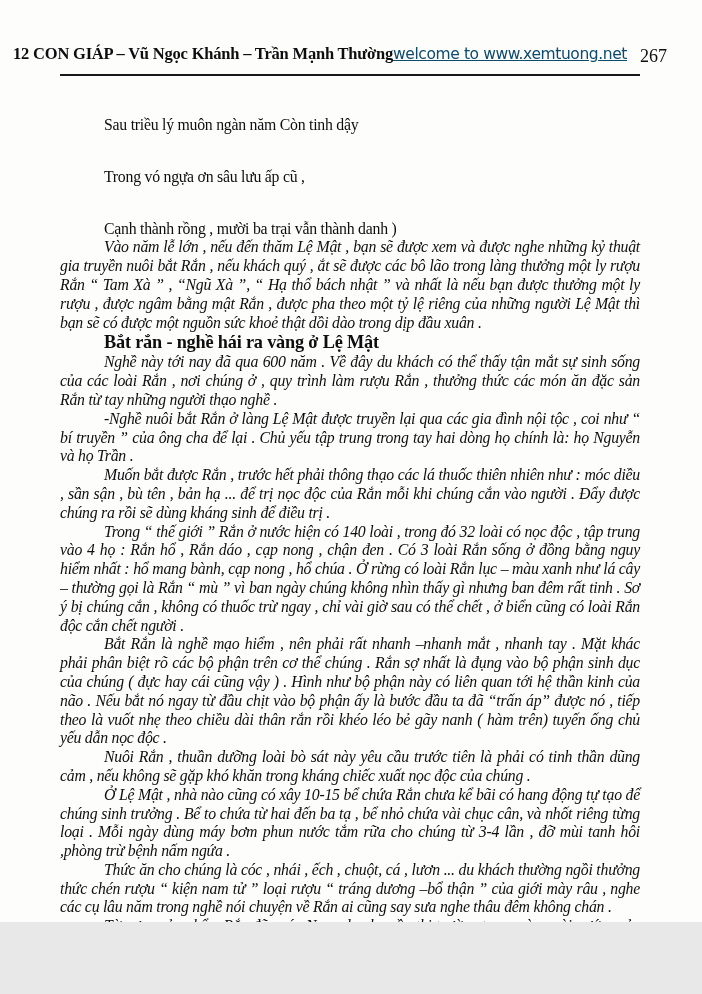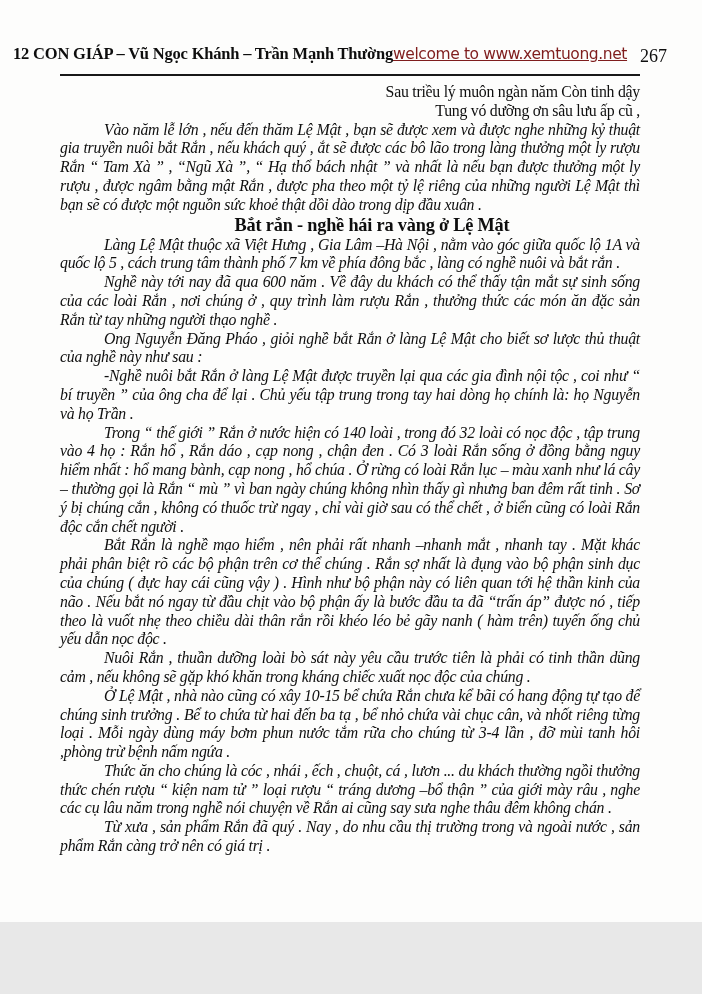--- a/index.html
+++ b/index.html
@@ -27,21 +27,21 @@
     white-space: nowrap;
   }
   .site-link {
     position: absolute;
     left: 393px;
     top: 45px;
     font-family: "DejaVu Sans", "Liberation Sans", sans-serif;
     font-size: 15.5px;
     letter-spacing: -0.4px;
     text-decoration: underline;
-    color: #7f1d1d;
+    color: #0c4a6e;
     white-space: nowrap;
     cursor: pointer;
   }
   .page-number {
     position: absolute;
     left: 624px;
     top: 46px;
     font-size: 18px;
     background: transparent;
     padding-left: 16px;
@@ -56,24 +56,25 @@
   }
   .content {
     position: absolute;
     left: 60px;
     top: 83px;
     width: 580px;
     font-size: 15.8px;
     line-height: 18.8px;
     letter-spacing: -0.25px;
   }
-  .block { margin: 0; text-align: center; }
+  .block { margin: 0; }
   .verse {
     margin-left: 44px;
-    text-align: right;
+    text-align: left;
+    margin-top: 33px;
   }
   .paragraph {
     text-indent: 44px;
     text-align: justify;
     font-style: italic;
   }
   .heading {
     margin-left: 44px;
     font-weight: bold;
     font-size: 18.3px;
@@ -86,27 +87,27 @@
 
 <div class="page">
   <header>
     <div class="book-title">12 CON GIÁP – Vũ Ngọc Khánh – Trần Mạnh Thường</div>
     <a class="site-link">welcome to www.xemtuong.net</a>
     <span class="page-number">267</span>
   </header>
   <div class="header-rule"></div>
   <main class="content" id="content">
       <div class="block verse">Sau triều lý muôn ngàn năm Còn tinh dậy</div>
-      <div class="block verse">Tung vó dưỡng ơn sâu lưu ấp cũ ,</div>
+      <div class="block verse">Trong vó ngựa ơn sâu lưu ấp cũ ,</div>
+      <div class="block verse">Cạnh thành rồng , mười ba trại vẫn  thành danh )</div>
       <div class="block paragraph">Vào năm lễ lớn , nếu đến thăm Lệ Mật , bạn sẽ được xem và được nghe những kỷ thuật gia truyền nuôi bắt Rắn , nếu khách quý , ắt sẽ được các bô lão trong làng thưởng một ly rượu Rắn “ Tam Xà ” , “Ngũ Xà ”, “ Hạ thổ bách nhật ” và nhất là nếu bạn được thưởng  một ly rượu , được ngâm bằng mật Rắn , được pha theo một tỷ lệ riêng của những người Lệ Mật thì bạn sẽ có được một nguồn sức khoẻ thật dồi dào trong dịp đầu xuân .</div>
       <div class="block heading">Bắt rắn - nghề hái ra vàng ở Lệ Mật</div>
-      <div class="block paragraph">Làng Lệ Mật thuộc xã Việt Hưng , Gia Lâm –Hà Nội , nằm vào góc giữa quốc lộ 1A và quốc lộ 5 , cách trung tâm thành phố 7 km về phía đông bắc , làng có nghề nuôi và bắt rắn .</div>
       <div class="block paragraph">Nghề này tới nay đã qua 600 năm . Về đây du khách có thể thấy tận mắt sự sinh sống của các loài Rắn , nơi chúng ở , quy trình làm rượu Rắn , thưởng thức các món ăn đặc sản Rắn từ tay những người thạo nghề .</div>
-      <div class="block paragraph">Ong Nguyễn Đăng Pháo , giỏi nghề bắt Rắn ở làng Lệ Mật cho biết sơ lược thủ thuật của nghề này như sau :</div>
       <div class="block paragraph">-Nghề nuôi bắt Rắn ở làng Lệ Mật được truyền lại qua các gia đình nội tộc , coi như “ bí truyền ” của ông cha để lại . Chủ yếu tập trung trong tay hai dòng họ chính là: họ Nguyễn và họ Trần .</div>
+      <div class="block paragraph">Muốn bắt được Rắn , trước hết phải thông thạo các lá thuốc thiên nhiên như : móc diều , sần sận , bù tên , bản hạ ... để trị nọc độc của Rắn mỗi khi chúng cắn vào người . Đẩy được chúng ra rồi sẽ dùng kháng sinh để điều trị .</div>
       <div class="block paragraph">Trong “ thế giới ” Rắn ở nước hiện có 140 loài , trong đó 32 loài có nọc độc , tập trung vào 4 họ : Rắn hổ , Rắn dáo , cạp nong , chận đen . Có 3 loài Rắn sống ở đồng bằng nguy hiểm nhất : hổ mang bành, cạp nong , hổ chúa . Ở rừng có loài Rắn lục –  màu xanh như lá cây – thường gọi là Rắn “ mù ” vì ban ngày chúng không nhìn thấy gì nhưng ban đêm rất tinh . Sơ ý bị chúng cắn , không có thuốc trừ ngay , chỉ vài giờ sau có thể chết , ở biển cũng có loài Rắn độc cắn chết người .</div>
       <div class="block paragraph">Bắt Rắn là nghề mạo hiểm , nên phải rất nhanh –nhanh mắt , nhanh tay . Mặt khác phải phân biệt rõ các bộ phận trên cơ thể chúng  . Rắn sợ nhất là đụng vào bộ phận sinh dục của chúng ( đực hay cái cũng vậy ) . Hình như bộ phận này có liên quan tới hệ thần kinh của não . Nếu bắt nó ngay từ đầu chịt vào bộ phận ấy là bước đầu ta đã  “trấn áp” được nó , tiếp theo là vuốt nhẹ theo chiều dài thân rắn rồi khéo léo bẻ gãy nanh ( hàm trên) tuyến ống chủ yếu dẫn nọc độc .</div>
       <div class="block paragraph">Nuôi Rắn , thuần dưỡng loài bò sát này yêu cầu trước tiên là phải có tinh thần dũng cảm , nếu không sẽ gặp khó khăn trong kháng chiếc xuất nọc độc của chúng .</div>
       <div class="block paragraph">Ở Lệ Mật , nhà nào cũng có xây 10-15 bể chứa Rắn chưa kể bãi có hang động tự tạo để chúng sinh trưởng . Bể to chứa từ hai đến ba tạ , bể nhỏ chứa vài chục cân, và nhốt riêng từng loại . Mỗi ngày dùng máy bơm phun nước tắm rữa cho chúng từ 3-4 lần , đỡ mùi tanh hôi ,phòng trừ bệnh nấm ngứa .</div>
       <div class="block paragraph">Thức ăn cho chúng là cóc , nhái , ếch , chuột, cá , lươn ... du khách thường ngồi thưởng thức chén rượu “ kiện nam tử ” loại rượu “ tráng dương –bổ thận ” của giới mày râu , nghe các cụ lâu năm trong nghề nói chuyện về Rắn ai cũng say sưa nghe thâu đêm không chán .</div>
       <div class="block paragraph">Từ xưa , sản phẩm Rắn đã quý . Nay , do nhu cầu thị trường trong và ngoài nước , sản phẩm Rắn càng trở nên có giá trị .</div>
     </main>
 </div>
 
 </body></html>

